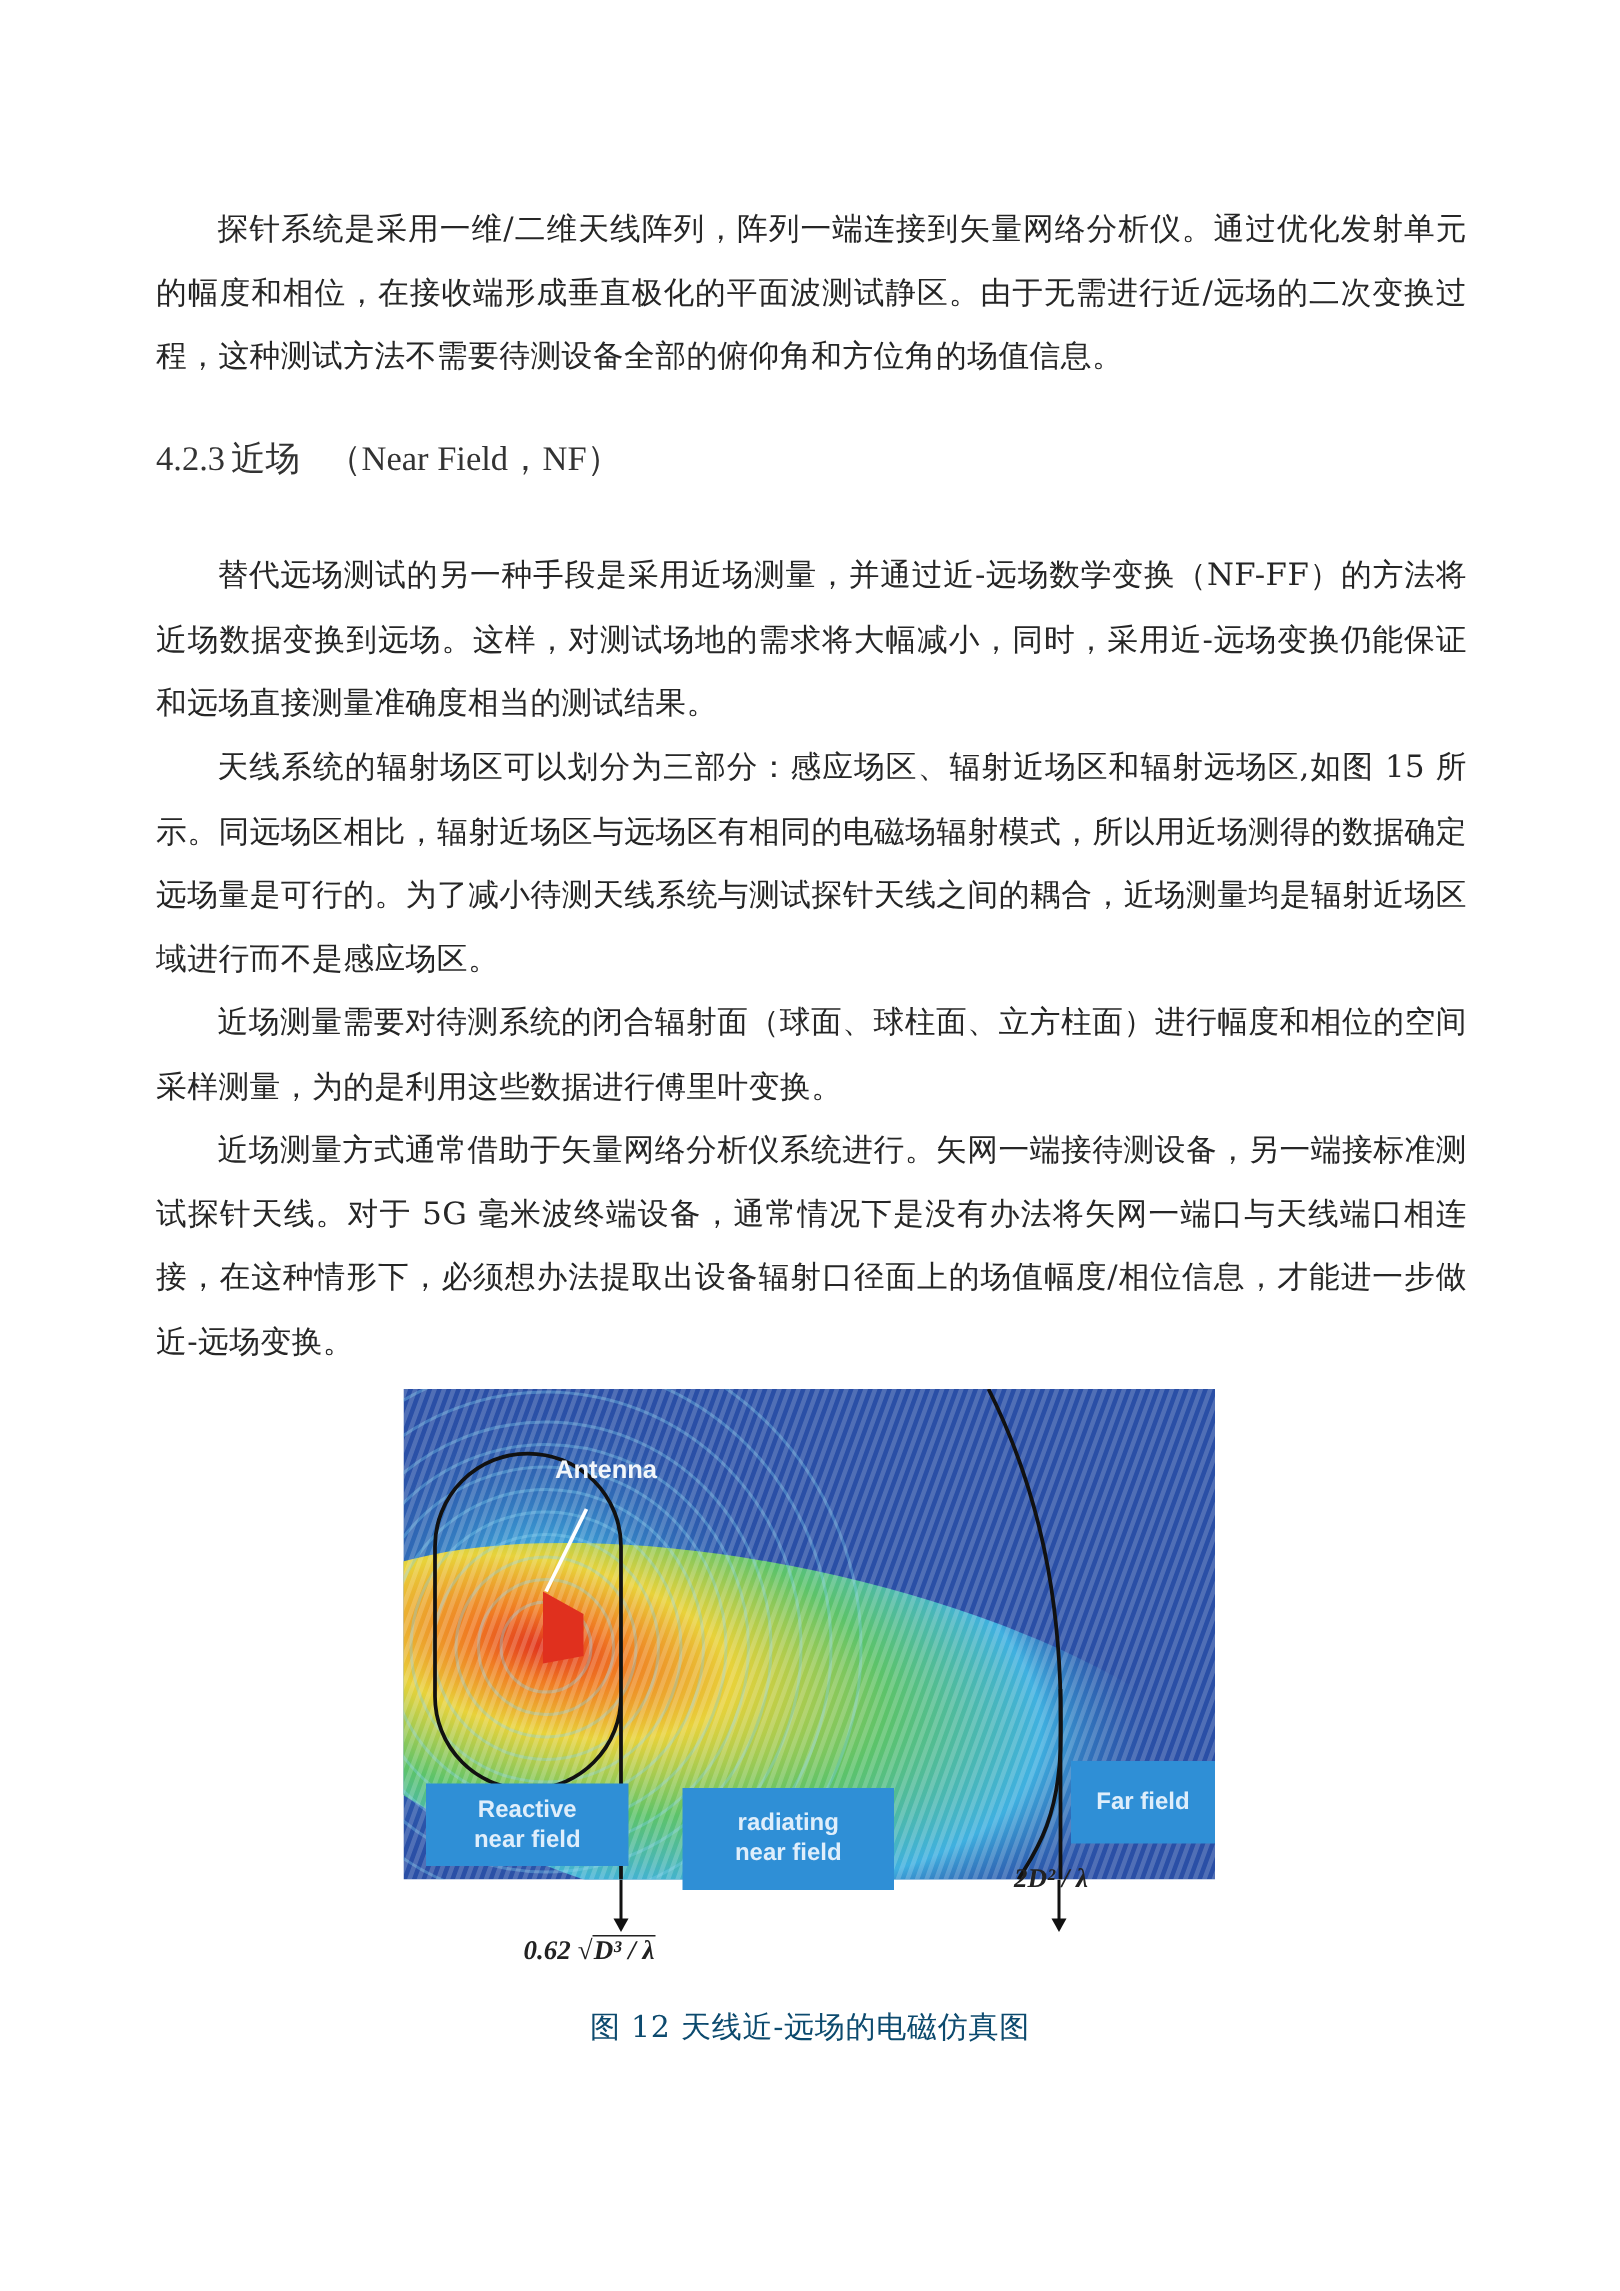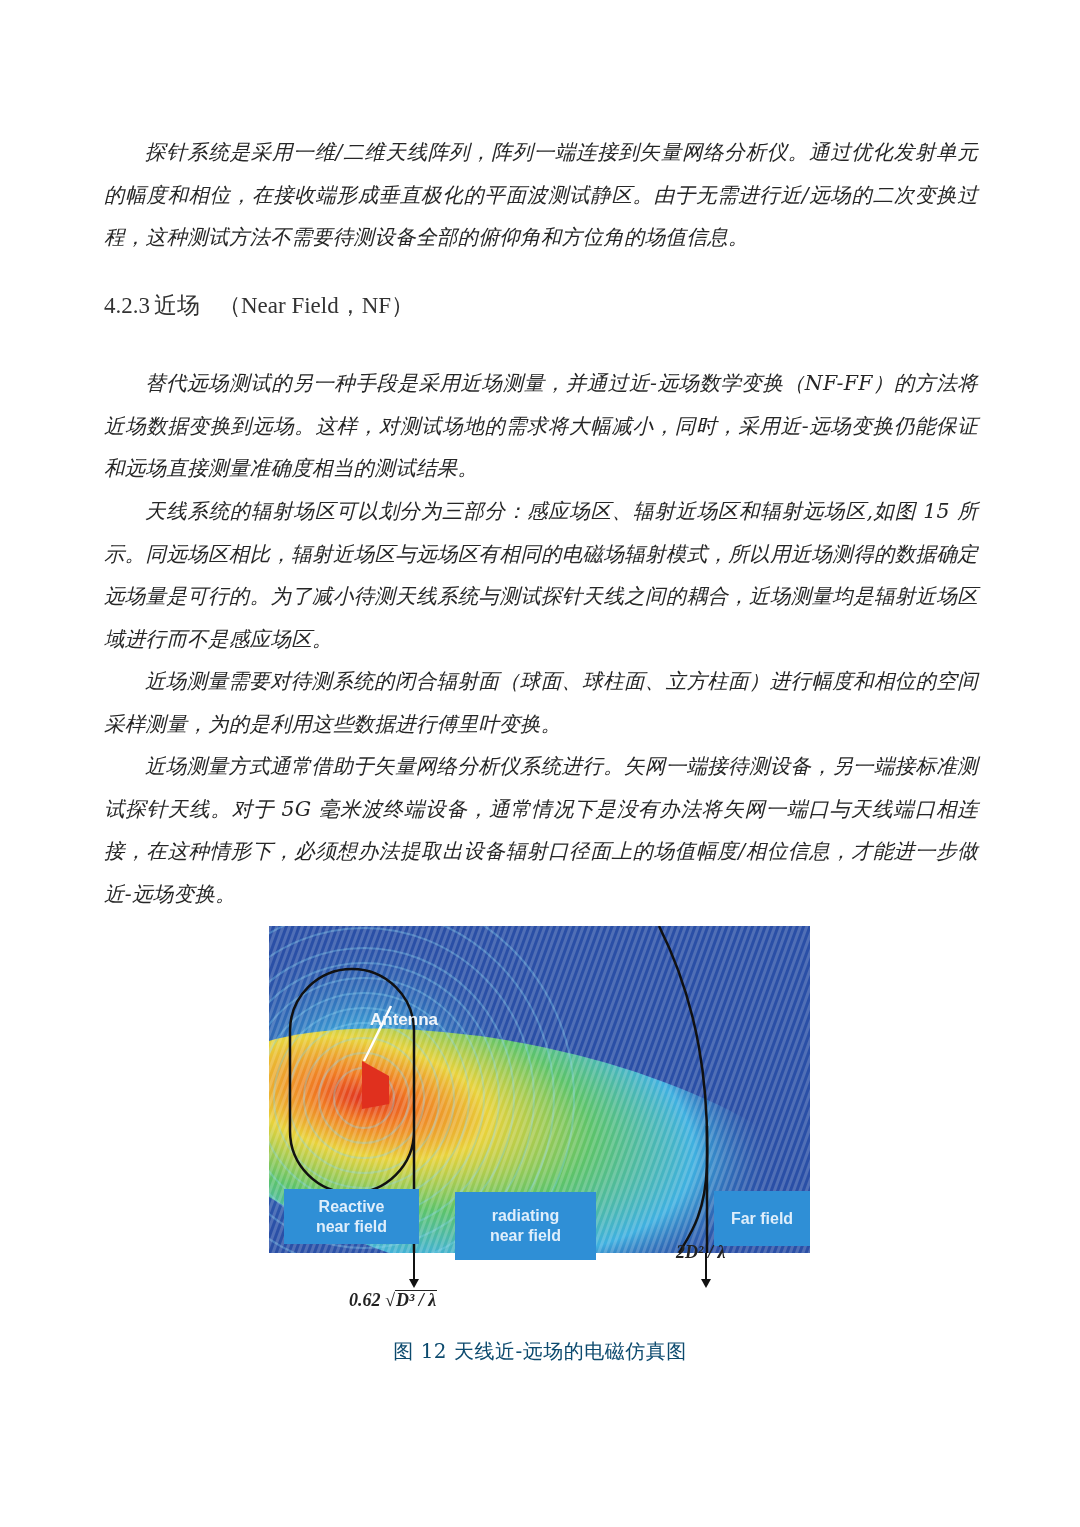--- a/index.html
+++ b/index.html
@@ -1,42 +1,42 @@
 <!DOCTYPE html>
 <html><head>
 <meta charset="utf-8">
 <style>
   html, body { margin: 0; padding: 0; background: #ffffff; }
   body { width: 1080px; height: 1527px; position: relative; overflow: hidden;
          font-family: "DejaVu Serif", "Liberation Serif", serif; color: #262626; }
   .page { position: absolute; left: 0; top: 0; width: 1080px; height: 1527px; }
   .para { position: absolute; left: 104px; width: 874px; font-size: 20.5px;
           line-height: 42.5px; text-align: justify; text-indent: 41px; margin: 0;
-          letter-spacing: 0.3px; font-style: italic; }
+          letter-spacing: 0.3px; }
   .para.p1 { top: 131px; }
   .heading { position: absolute; left: 104px; top: 290px; font-size: 23px; margin: 0;
              font-family: "Liberation Serif", "DejaVu Serif", serif; font-weight: normal; color: #333; }
   .heading .num { margin-right: 4px; }
   .heading .en { margin-left: 18px; text-align: center; }
   .para.p2 { top: 362px; }
   .para.p3 { top: 490px; }
   .para.p4 { top: 660px; }
   .para.p5 { top: 745px; }
 
   .figure { position: absolute; left: 269px; top: 926px; width: 541px; height: 327px; }
   .figure svg { display: block; }
   .fig-label { position: absolute; background: #2f8fd6; color: #dfeefb;
                font-family: "Liberation Sans", "DejaVu Sans", sans-serif; font-weight: bold;
                font-size: 16px; line-height: 20px; text-align: center;
                display: flex; align-items: center; justify-content: center; flex-direction: column; }
   .fig-label.reactive { left: 15px; top: 263px; width: 135px; height: 55px; }
   .fig-label.radiating { left: 186px; top: 266px; width: 141px; height: 68px; }
-  .fig-label.far { left: 445px; top: 265px; width: 96px; height: 55px; font-size: 16px; justify-content: center; }
+  .fig-label.far { left: 445px; top: 248px; width: 96px; height: 55px; font-size: 16px; justify-content: center; }
   .antenna-label { position: absolute; left: 101px; top: 44px; color: #f2f6fa;
-                   font-family: "Liberation Sans", "DejaVu Sans", sans-serif; font-weight: bold; font-size: 17px; margin-top: 40px; }
+                   font-family: "Liberation Sans", "DejaVu Sans", sans-serif; font-weight: bold; font-size: 17px; }
 
   .formula { position: absolute; font-family: "Liberation Serif", "DejaVu Serif", serif;
              font-style: italic; font-weight: bold; font-size: 18px; color: #222; }
   .formula.f1 { left: 349px; top: 1290px; }
   .formula.f2 { left: 676px; top: 1242px; }
   .sqrt { display: inline-block; border-top: 1.5px solid #222; padding: 0 1px; line-height: 18px; }
   .caption { position: absolute; left: 0; width: 1080px; top: 1338px; text-align: center;
              font-size: 20px; color: #0c4a6e; letter-spacing: 0.5px; margin: 0; }
 </style>
 </head>

